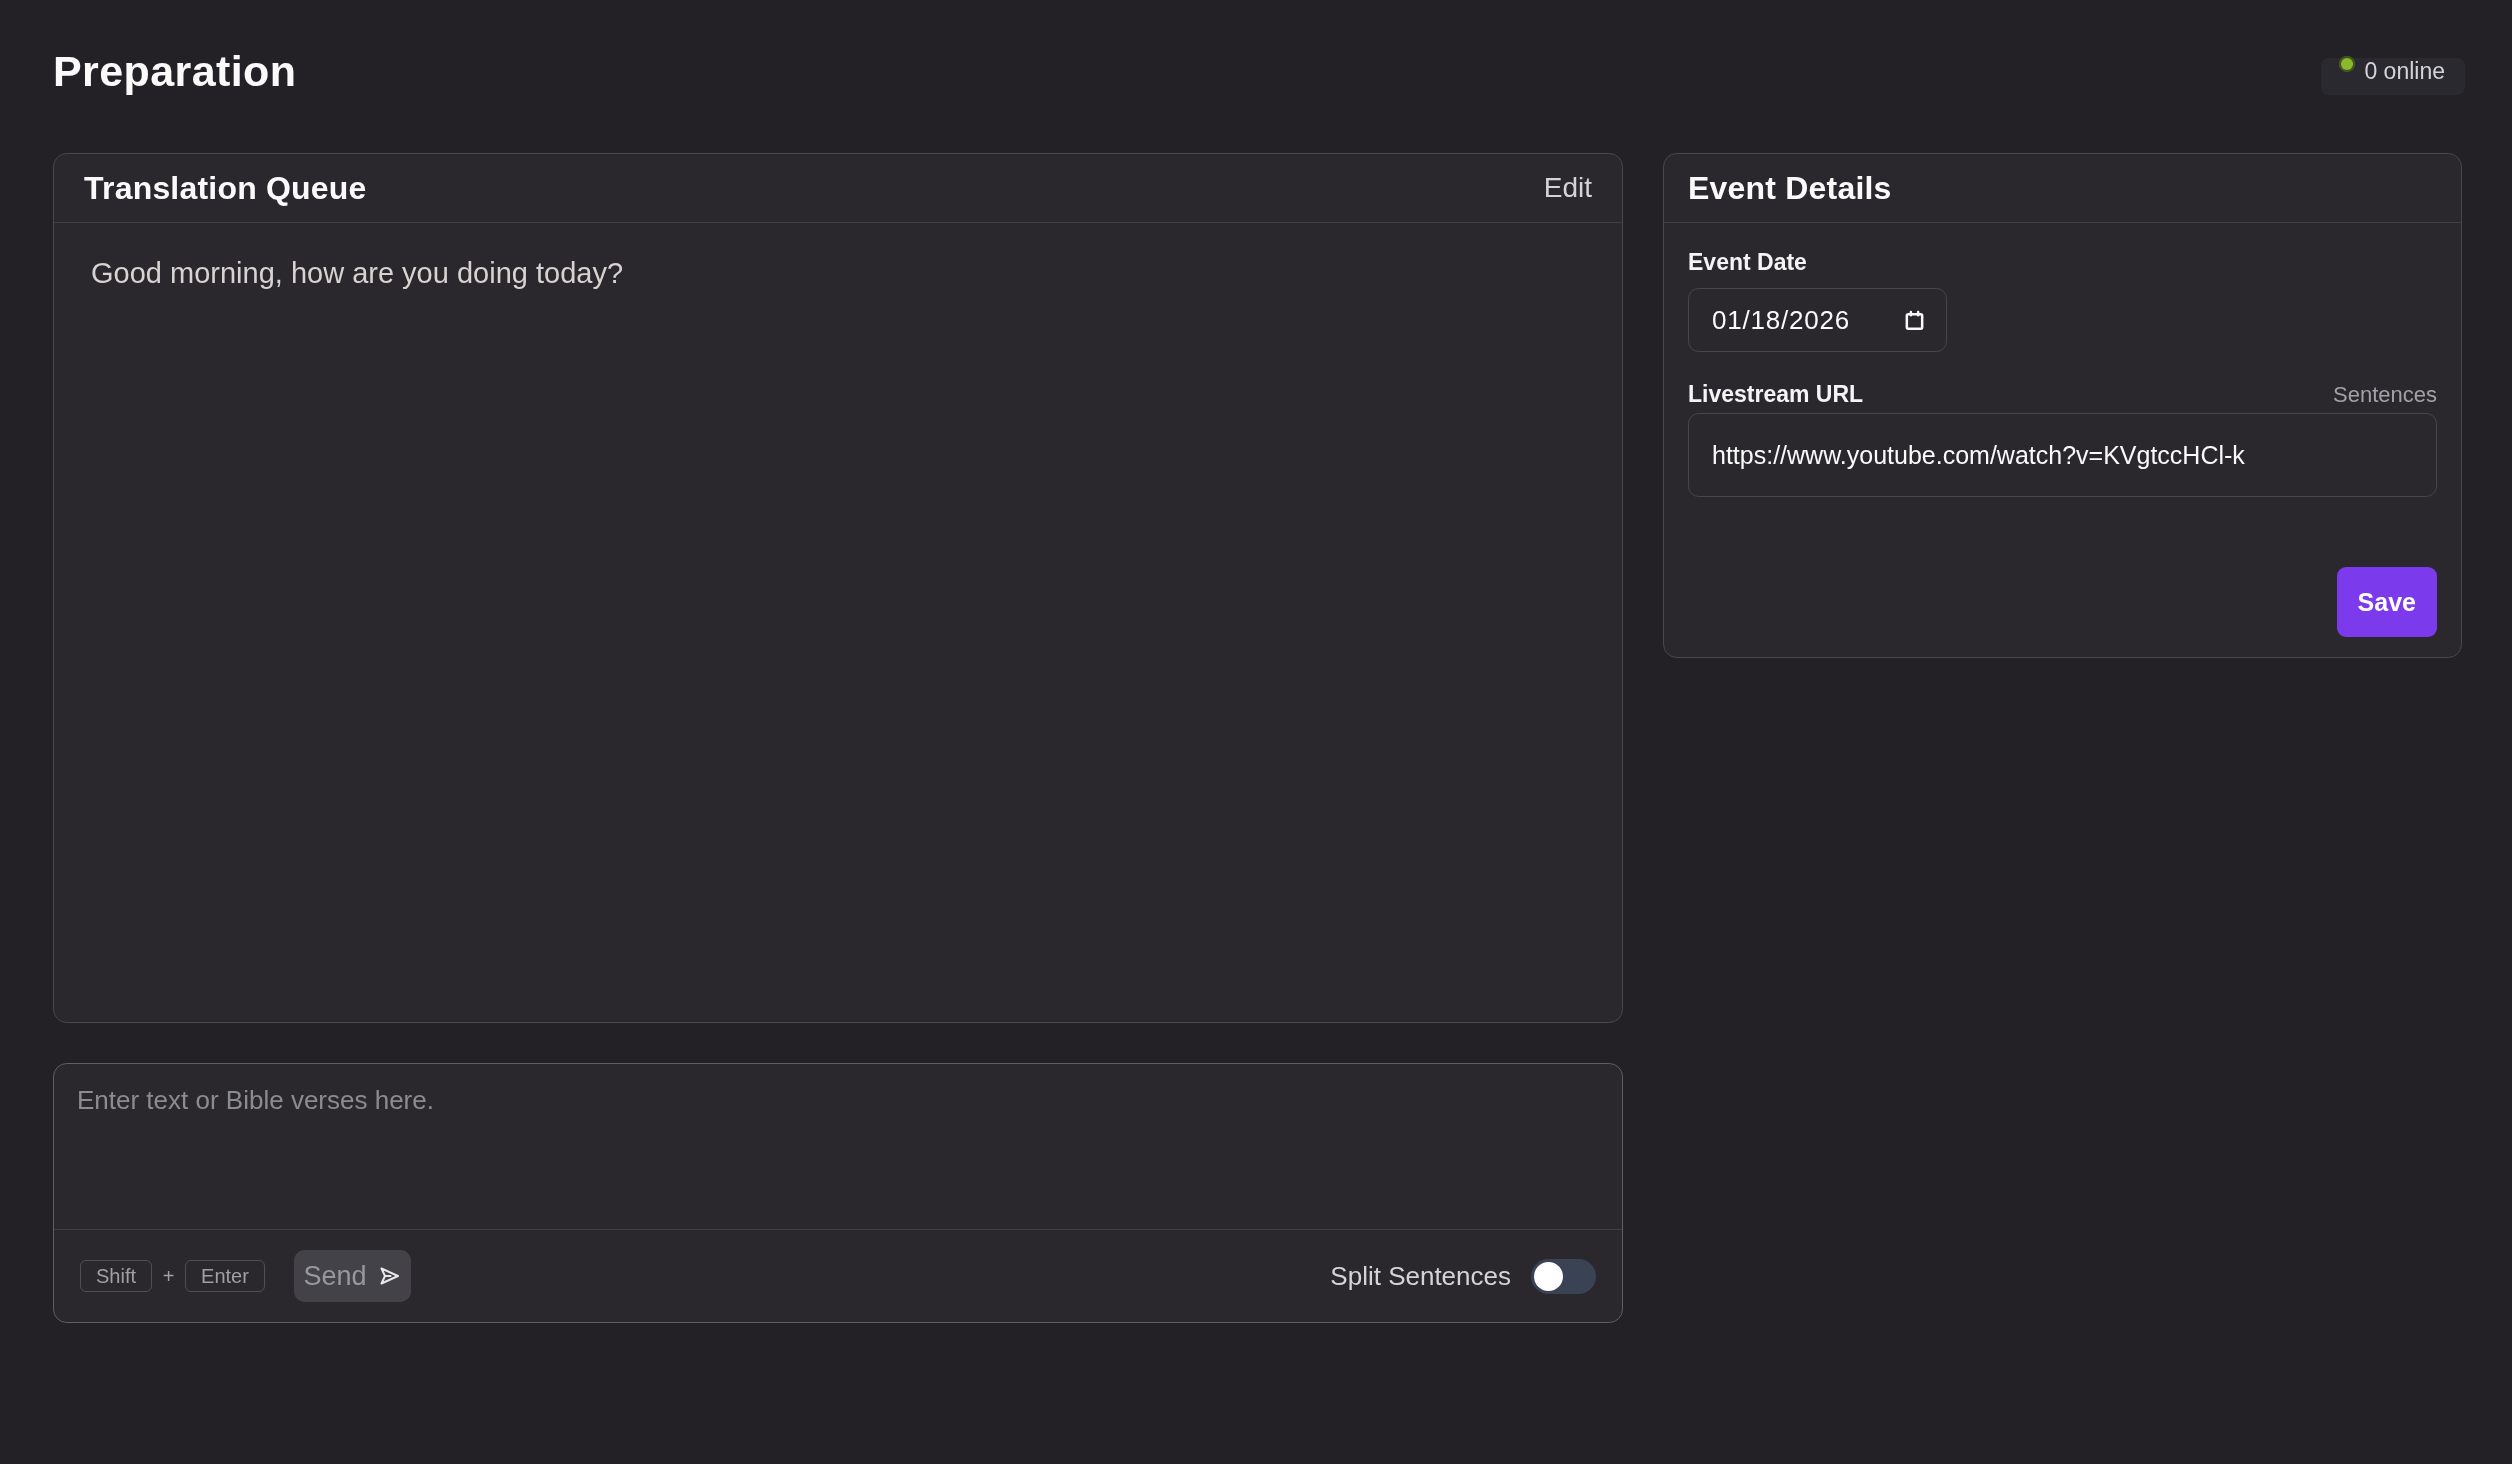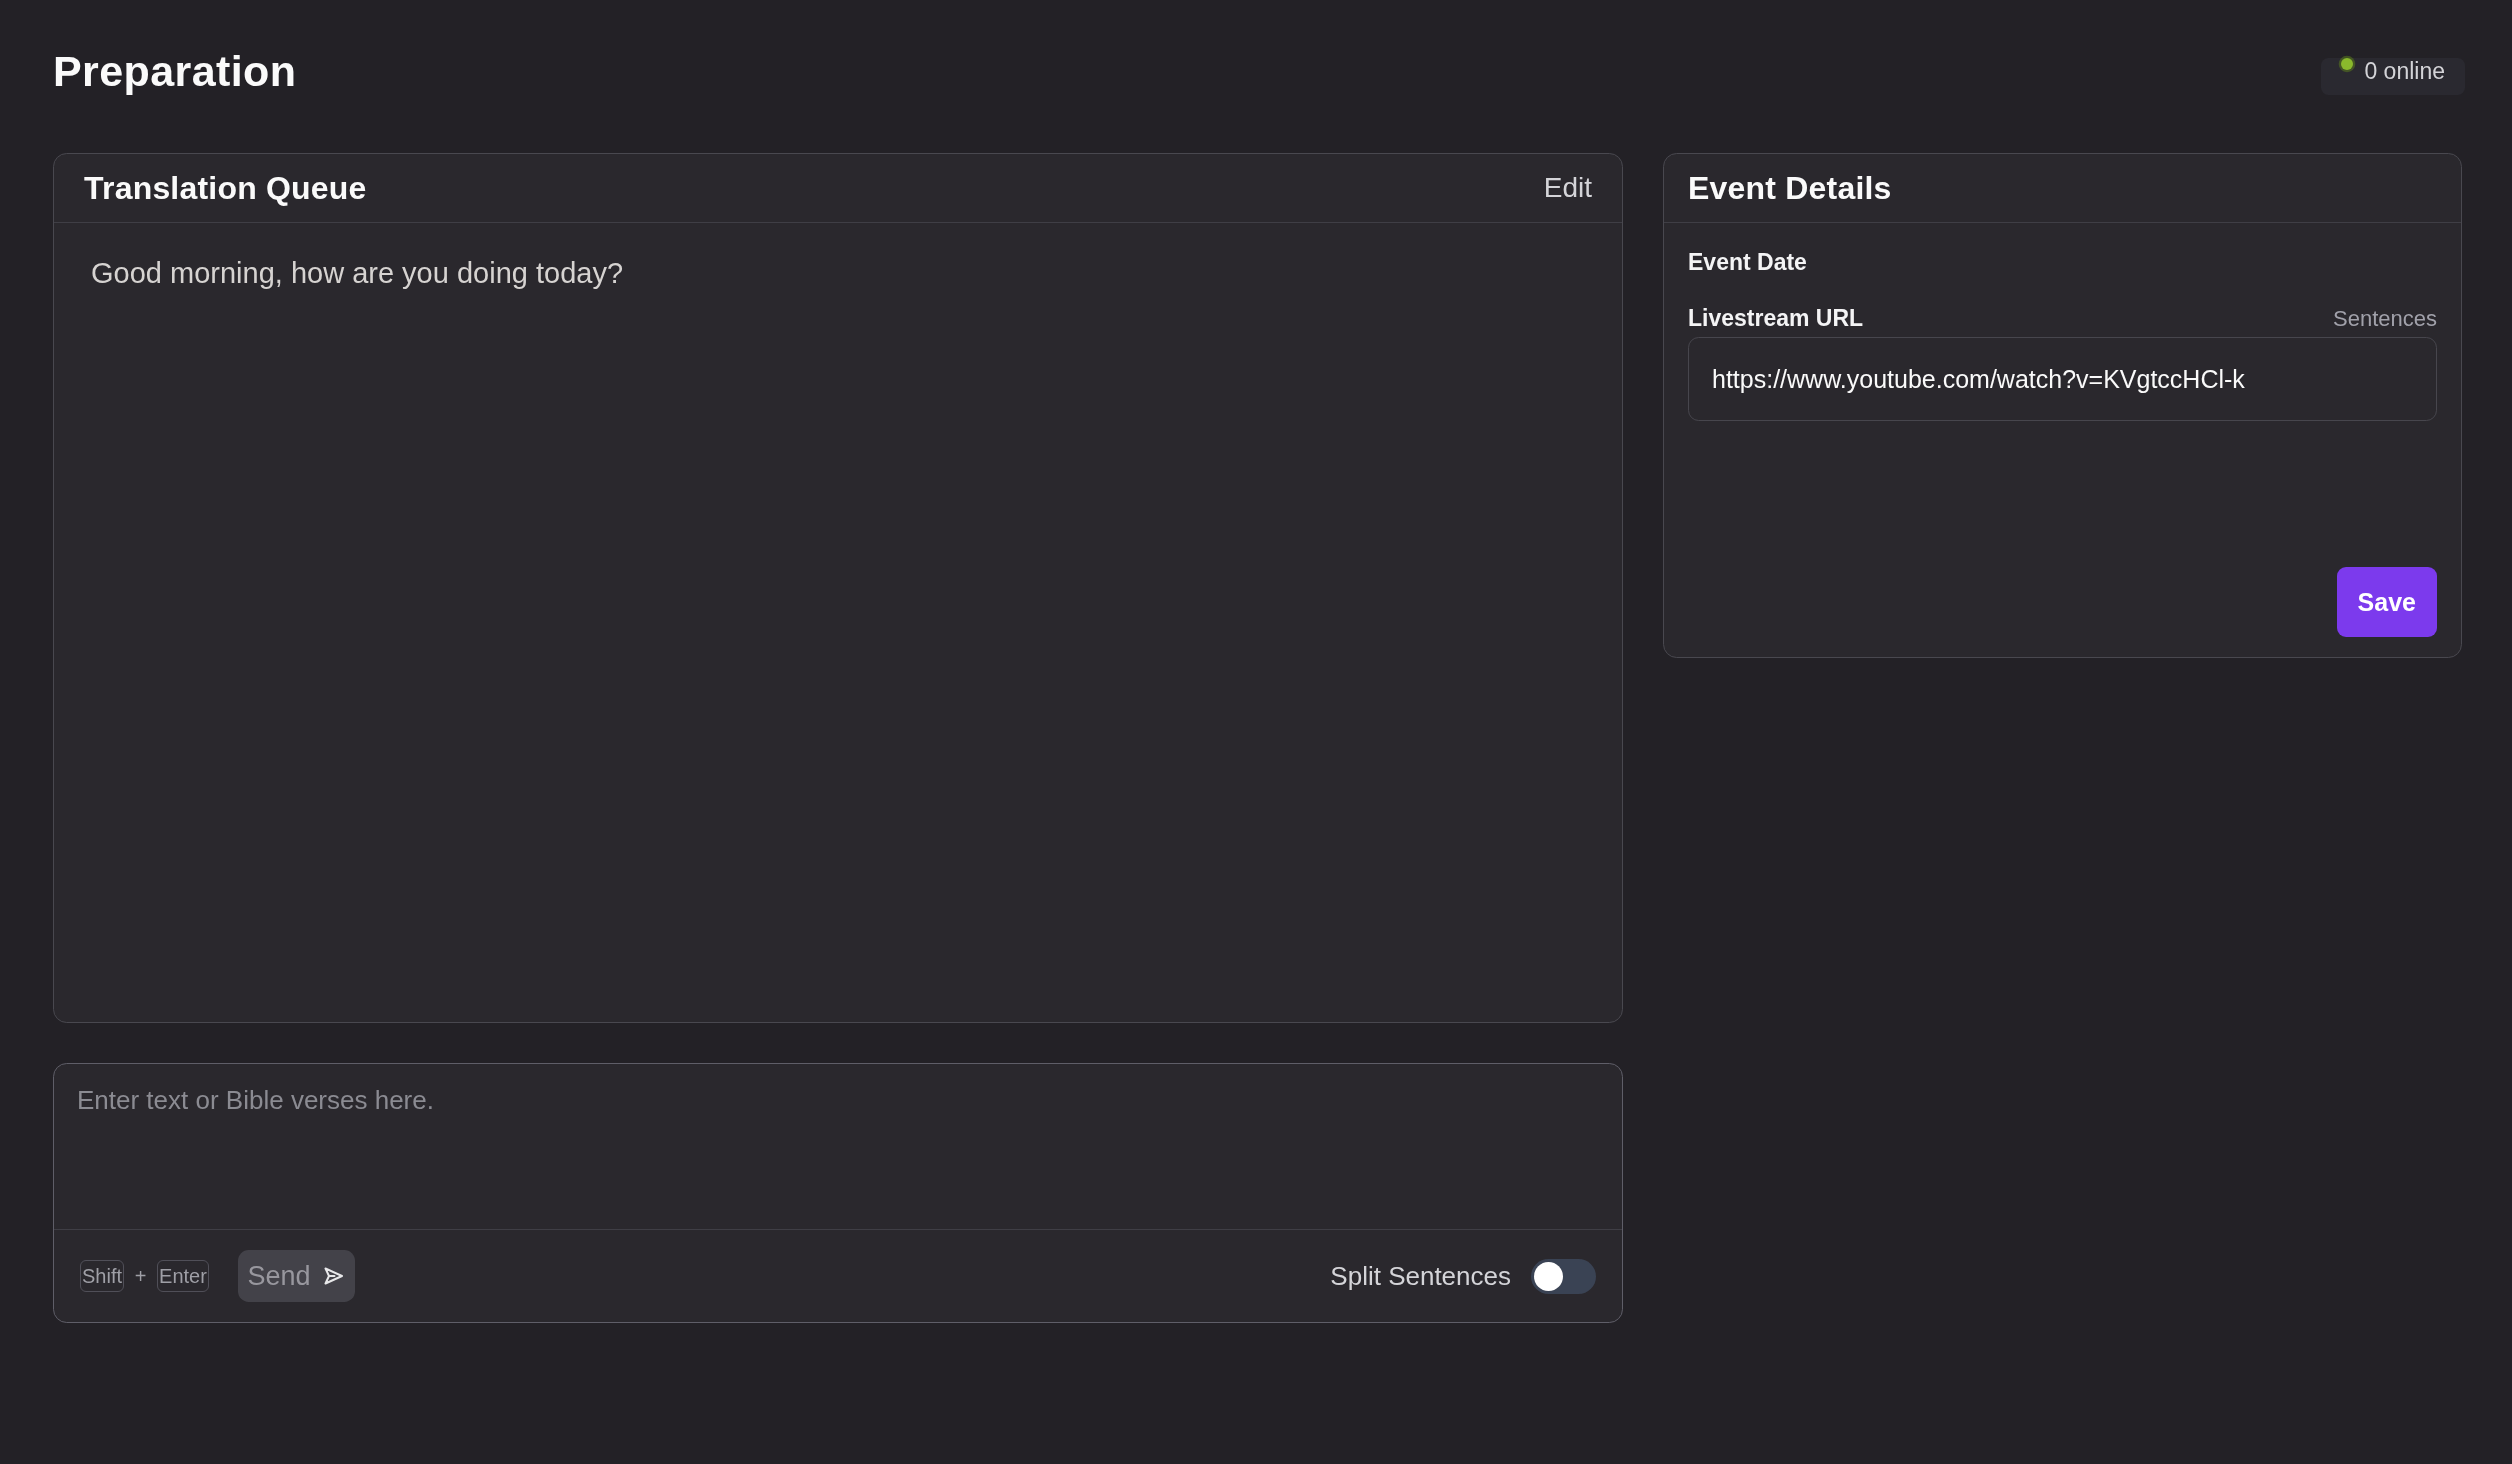--- a/index.html
+++ b/index.html
@@ -90,21 +90,21 @@
   .composer-textarea {
     flex: 1; background: transparent; border: none; outline: none; resize: none;
     padding: 21px 23px; font-size: 26px; color: #d6d3d1; font-family: inherit;
   }
   .composer-textarea::placeholder { color: #8b8b92; opacity: 1; }
   .composer-footer {
     flex: 0 0 93px; border-top: 1.5px solid #3f3e45;
     display: flex; align-items: center; padding: 0 26px;
   }
   .kbd {
-    height: 32px; padding: 0 1px; display: flex; align-items: center;
+    height: 32px; padding: 0 15px; display: flex; align-items: center;
     border: 1.5px solid #504f58; border-radius: 6px;
     font-size: 20px; color: #9f9fa6;
   }
   .kbd-plus { margin: 0 10.7px; font-size: 20px; color: #9f9fa6; }
   .send-button {
     margin-left: 29px; width: 117px; height: 52px;
     background: #434249; border: none; border-radius: 10.7px;
     display: flex; align-items: center; justify-content: center; gap: 10.7px;
     font-size: 27px; color: #98979e; font-family: inherit; cursor: pointer;
   }
@@ -140,20 +140,28 @@
   </div>
 </section>
 
 <section class="panel" id="event-panel">
   <div class="panel-header">
     <span class="panel-title">Event Details</span>
   </div>
   <div class="event-body">
 
     <span class="field-label">Event Date</span>
+    <div class="date-input" role="textbox">
+      <span class="date-value">01/18/2026</span>
+      <svg class="cal-icon" viewBox="0 0 24 24" fill="none" stroke="#fafafa" stroke-width="2.6" stroke-linecap="round">
+        <rect x="4" y="5.5" width="16" height="15" rx="1.5"></rect>
+        <line x1="8.2" y1="3" x2="8.2" y2="6.5"></line>
+        <line x1="15.8" y1="3" x2="15.8" y2="6.5"></line>
+      </svg>
+    </div>
 
     <div class="spacer-36"></div>
 
     <div class="label-row">
       <span class="field-label">Livestream URL</span>
       <span class="optional-label">Sentences</span>
     </div>
     <input class="url-input" type="text" value="https://www.youtube.com/watch?v=KVgtccHCl-k" style="">
 
     <div class="save-row">

